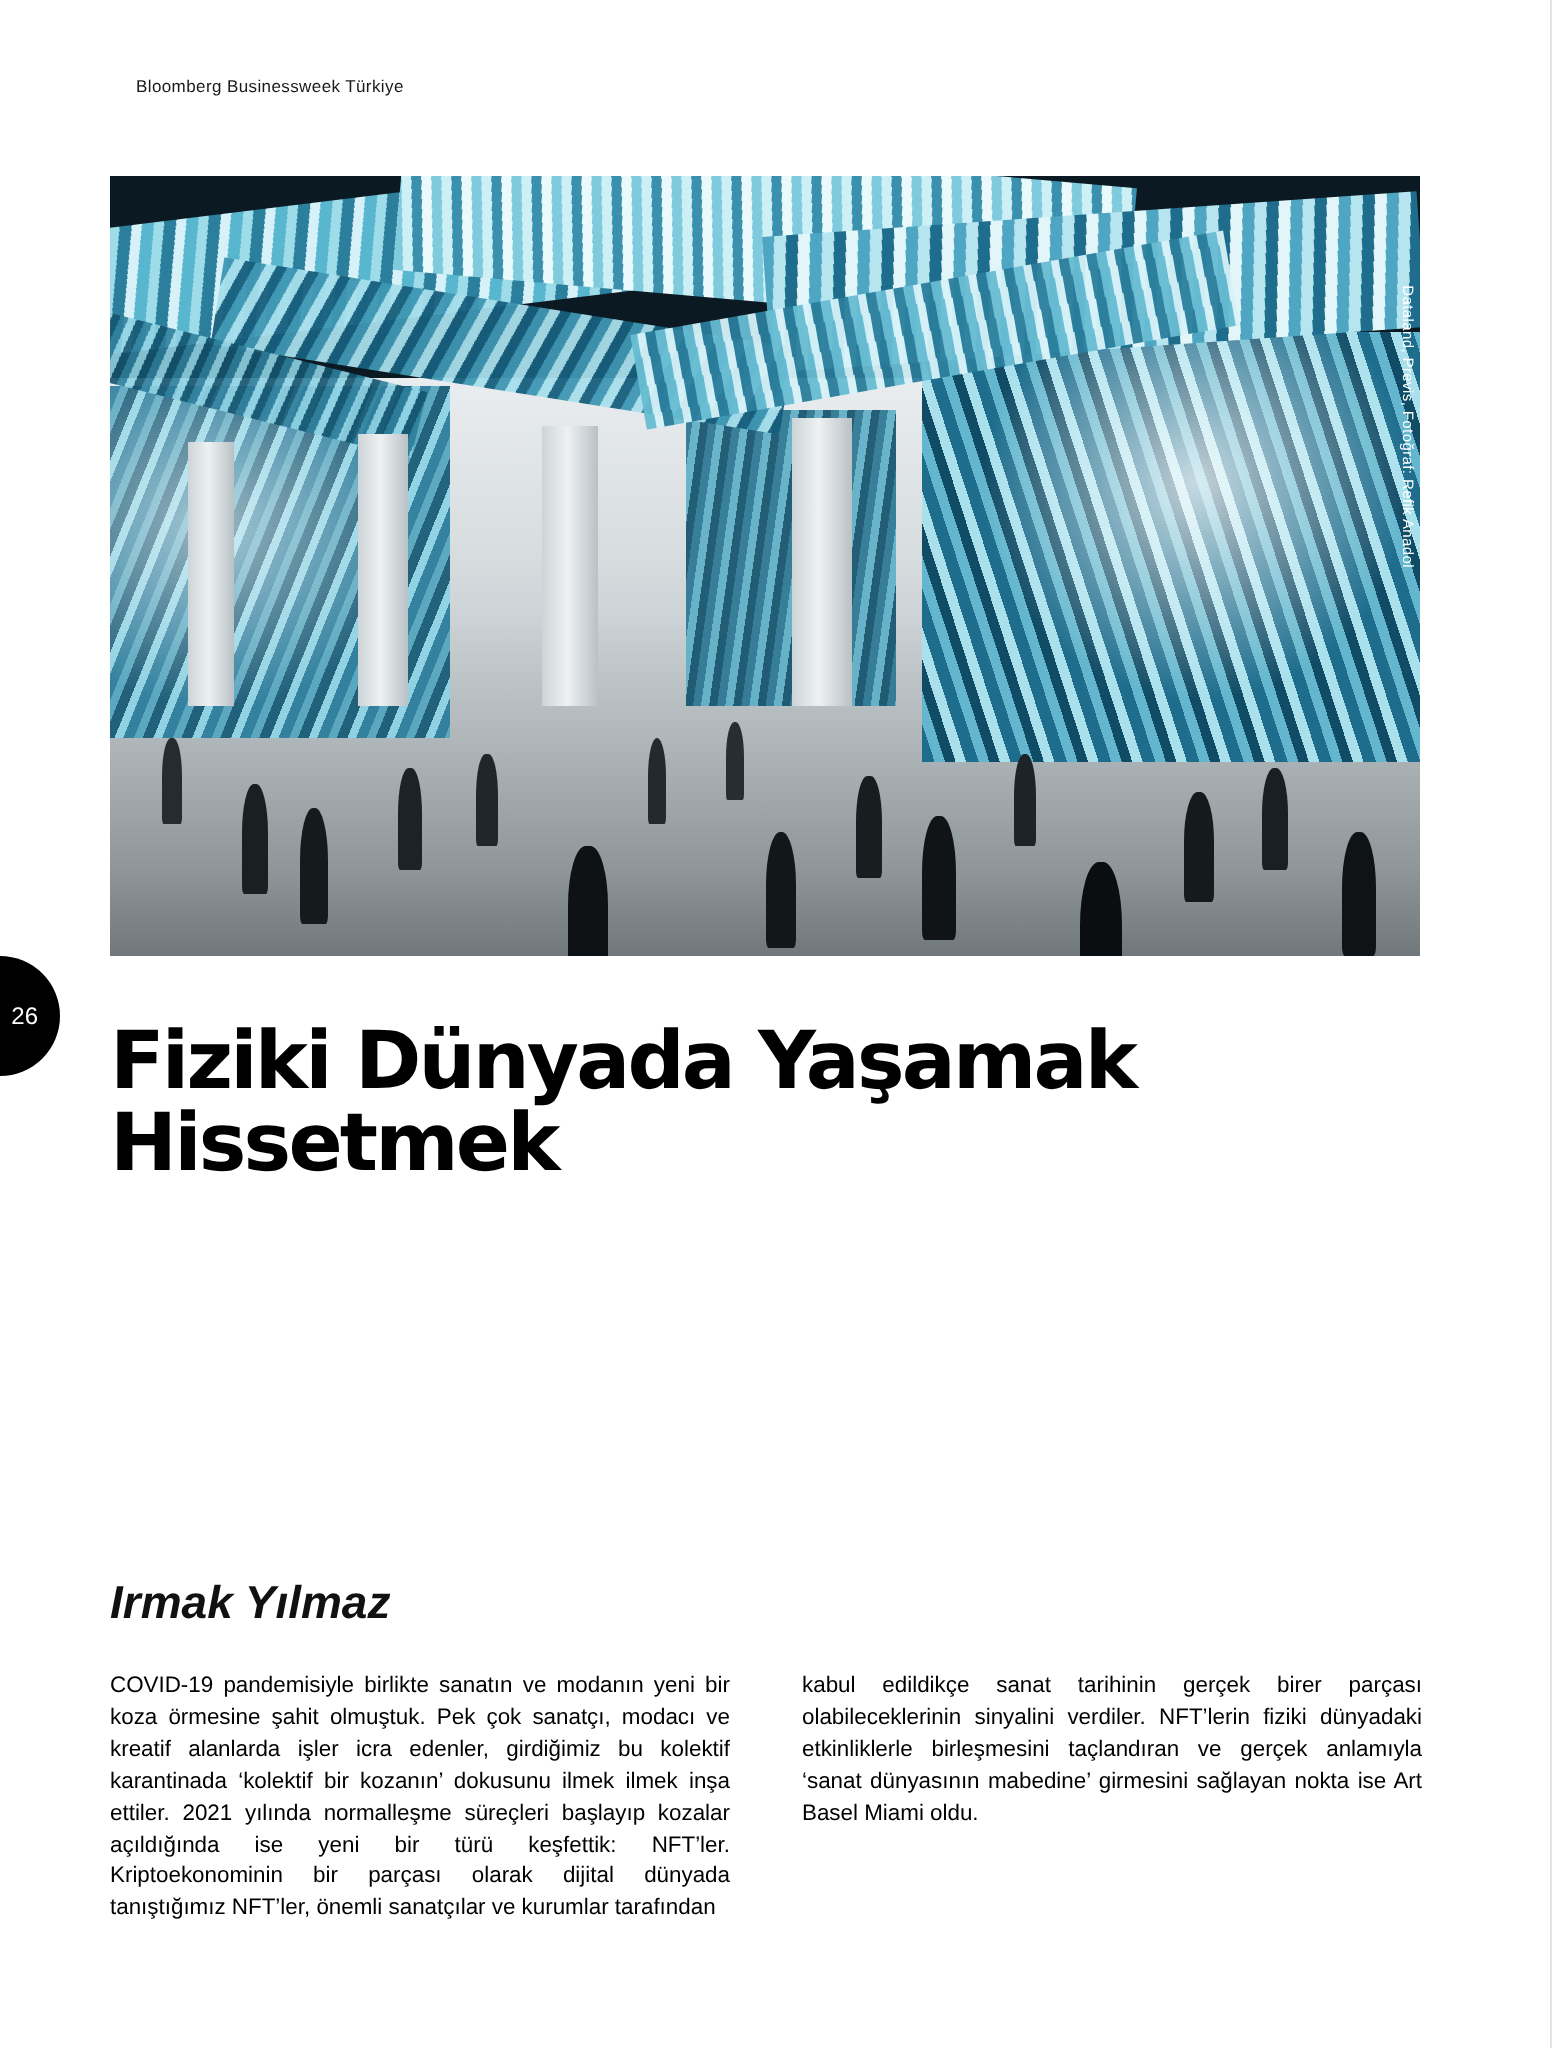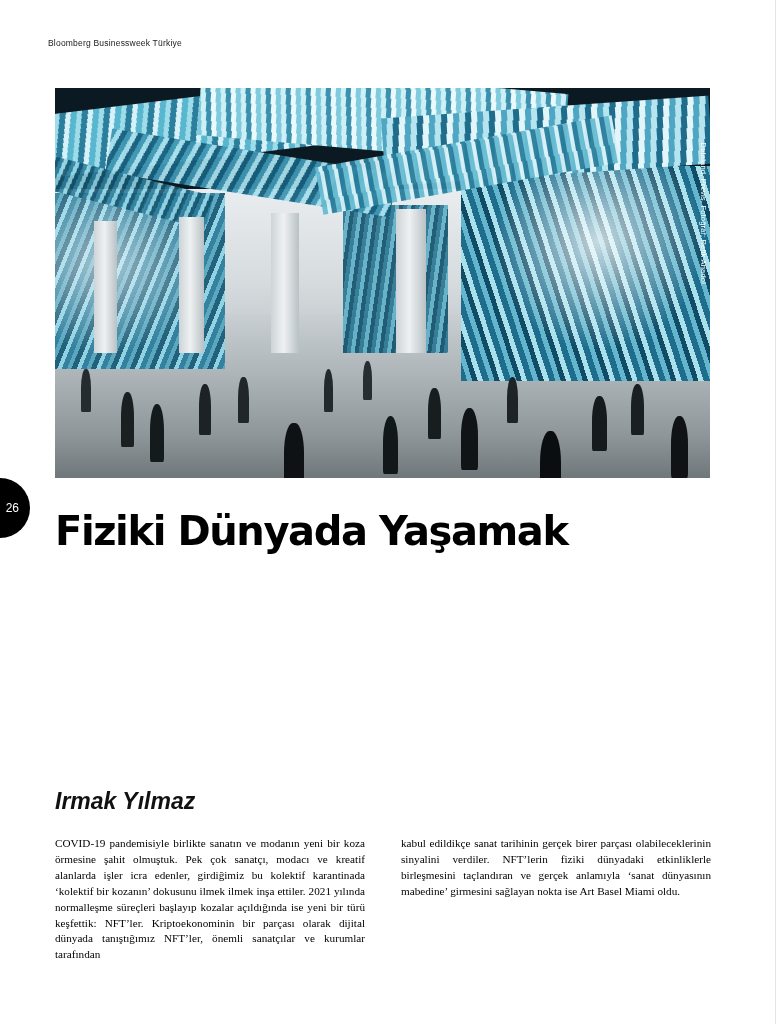--- a/index.html
+++ b/index.html
@@ -18,21 +18,21 @@
 
   .page {
     position: absolute;
     inset: 0;
     background: #ffffff;
   }
 
   
   .running-head {
     position: absolute;
-    left: 48px;
+    left: 68px;
     top: 38px;
     font-size: 8.5px;
     letter-spacing: 0.2px;
     color: #1a1a1a;
     font-family: "Liberation Sans", sans-serif;
   }
 
   
   .hero {
     position: absolute;
@@ -179,21 +179,21 @@
   .cols {
     position: absolute;
     left: 55px;
     top: 836px;
     width: 656px;
     display: flex;
     gap: 36px;
   }
   .col {
     width: 310px;
-    font-family: Liberation Serif, serif;
+    font-family: Liberation Sans, sans-serif;
     font-size: 11.2px;
     line-height: 1.42;
     text-align: justify;
     color: #000;
   }
   .col p { margin: 0; }
   .col p + p { text-indent: 14px; }
   .col i { font-style: italic; }
 
   .right-edge-line {
@@ -257,20 +257,21 @@
 
     <div class="hero-caption">Dataland, Previs, Fotoğraf: Refik Anadol</div>
   </div>
 
   <div class="page-bubble">
     <span>26</span>
   </div>
 
   <h1 class="headline">
     <span class="l">Fiziki Dünyada Yaşamak</span>
+    <span class="l">Hissetmek</span>
   </h1>
 
   <div class="byline">Irmak Yılmaz</div>
 
   <div class="cols">
     <div class="col">
       <p>COVID-19 pandemisiyle birlikte sanatın ve modanın yeni bir koza örmesine şahit olmuştuk. Pek çok sanatçı, modacı ve kreatif alanlarda işler icra edenler, girdiğimiz bu kolektif karantinada ‘kolektif bir kozanın’ dokusunu ilmek ilmek inşa ettiler. 2021 yılında normalleşme süreçleri başlayıp kozalar açıldığında ise yeni bir türü keşfettik: NFT’ler. Kriptoekonominin bir parçası olarak dijital dünyada tanıştığımız NFT’ler, önemli sanatçılar ve kurumlar tarafından</p>
     </div>
     <div class="col">
       <p>kabul edildikçe sanat tarihinin gerçek birer parçası olabileceklerinin sinyalini verdiler. NFT’lerin fiziki dünyadaki etkinliklerle birleşmesini taçlandıran ve gerçek anlamıyla ‘sanat dünyasının mabedine’ girmesini sağlayan nokta ise Art Basel Miami oldu.</p>

